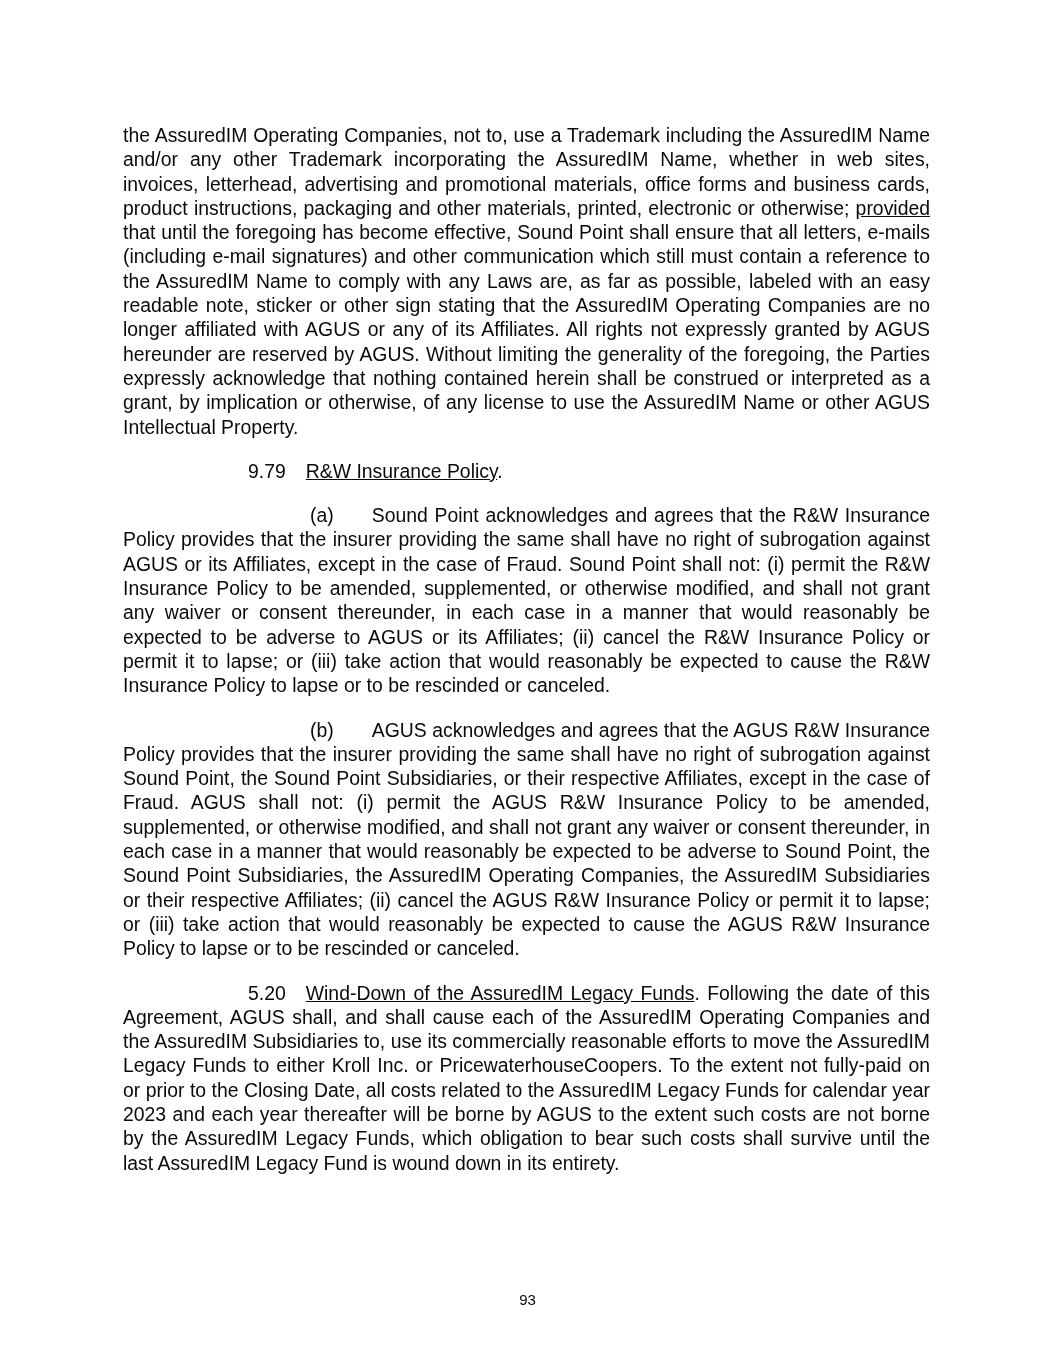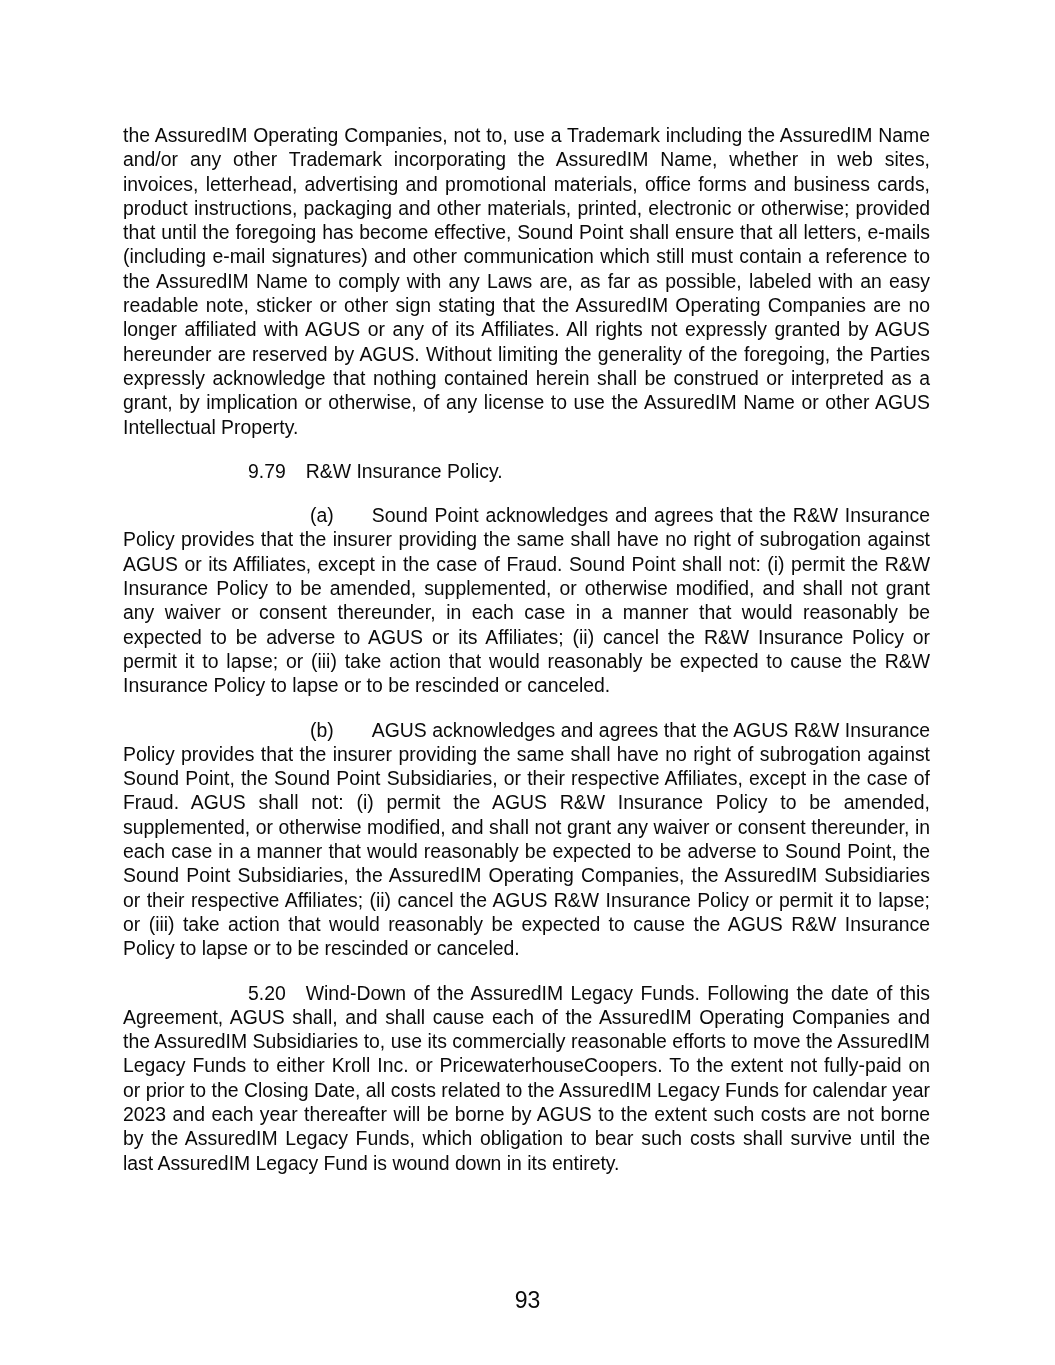--- a/index.html
+++ b/index.html
@@ -23,31 +23,31 @@
     width: 807px;
     font-size: 19.4px;
     line-height: 24.3px;
     text-align: justify;
   }
   .para {
     margin: 0 0 20px 0;
   }
   .p-sec { text-indent: 125px; }
   .p-sub { text-indent: 187px; }
-  .u { }
+  .u { text-decoration: underline; }
   .tab { display: inline-block; }
   .tab-sec { width: 20px; }
   .tab-sub { width: 38px; }
   .page-number {
     position: absolute;
     left: 0;
     top: 1288px;
     width: 1055px;
     text-align: center;
-    font-size: 23px;
+    font-size: 15px;
     line-height: 24.3px;
   }
 </style>
 </head>
 <body>
 
 <div class="page">
   <div class="content">
 
     <p class="para"><span>the AssuredIM Operating Companies, not to, use a Trademark including the AssuredIM Name and/or any other Trademark incorporating the AssuredIM Name, whether in web sites, invoices, letterhead, advertising and promotional materials, office forms and business cards, product instructions, packaging and other materials, printed, electronic or otherwise; </span><span class="u">provided</span><span> that until the foregoing has become effective, Sound Point shall ensure that all letters, e-mails (including e-mail signatures) and other communication which still must contain a reference to the AssuredIM Name to comply with any Laws are, as far as possible, labeled with an easy readable note, sticker or other sign stating that the AssuredIM Operating Companies are no longer affiliated with AGUS or any of its Affiliates. All rights not expressly granted by AGUS hereunder are reserved by AGUS. Without limiting the generality of the foregoing, the Parties expressly acknowledge that nothing contained herein shall be construed or interpreted as a grant, by implication or otherwise, of any license to use the AssuredIM Name or other AGUS Intellectual Property.</span></p>

